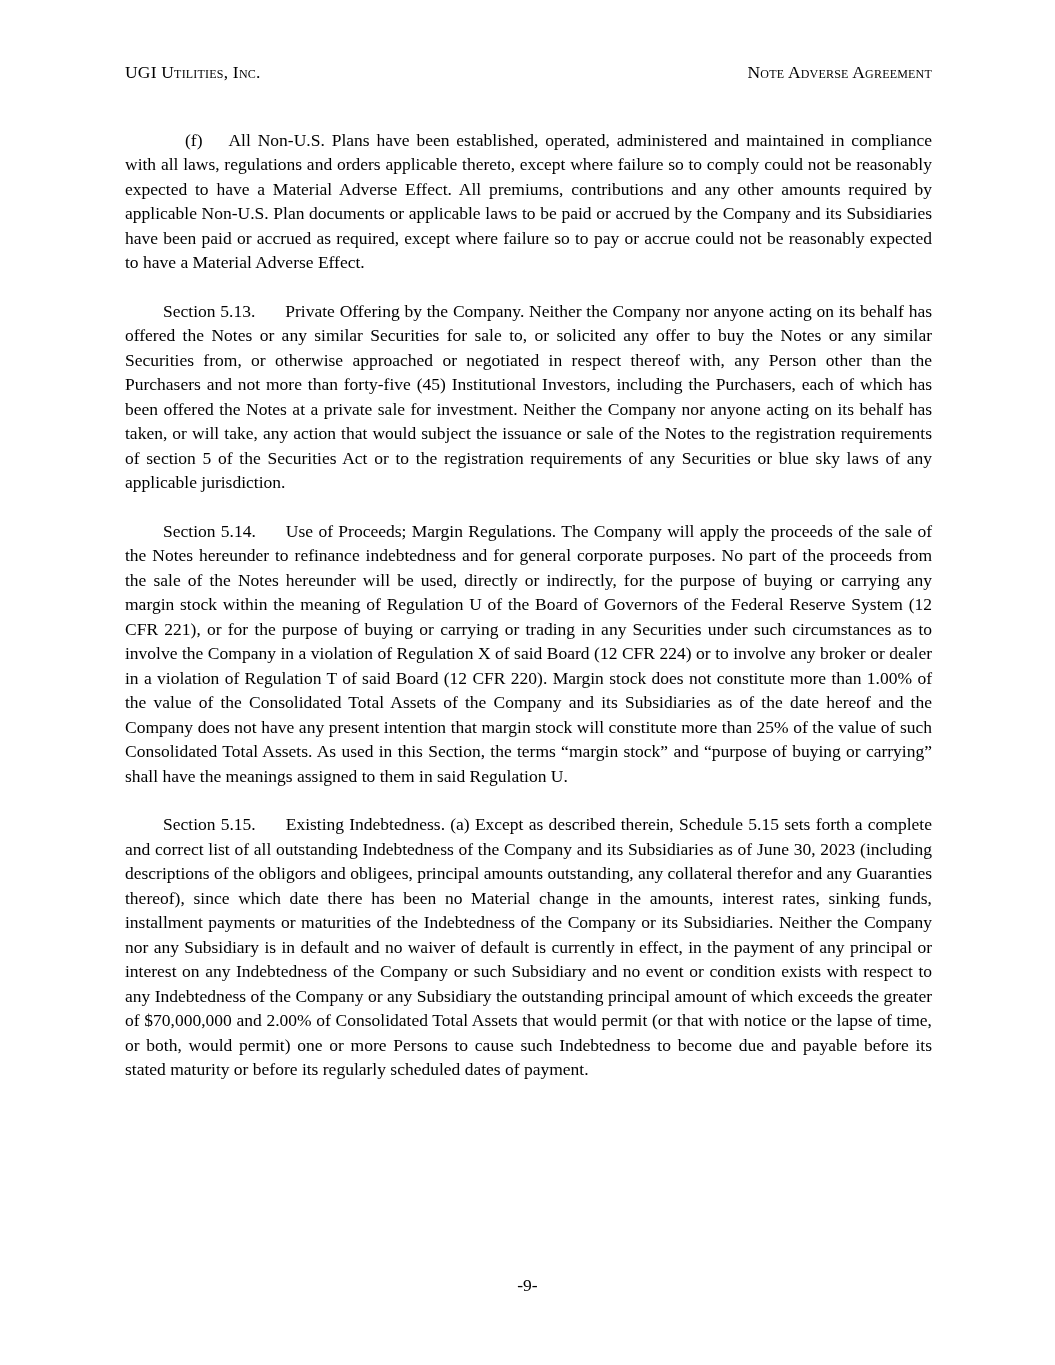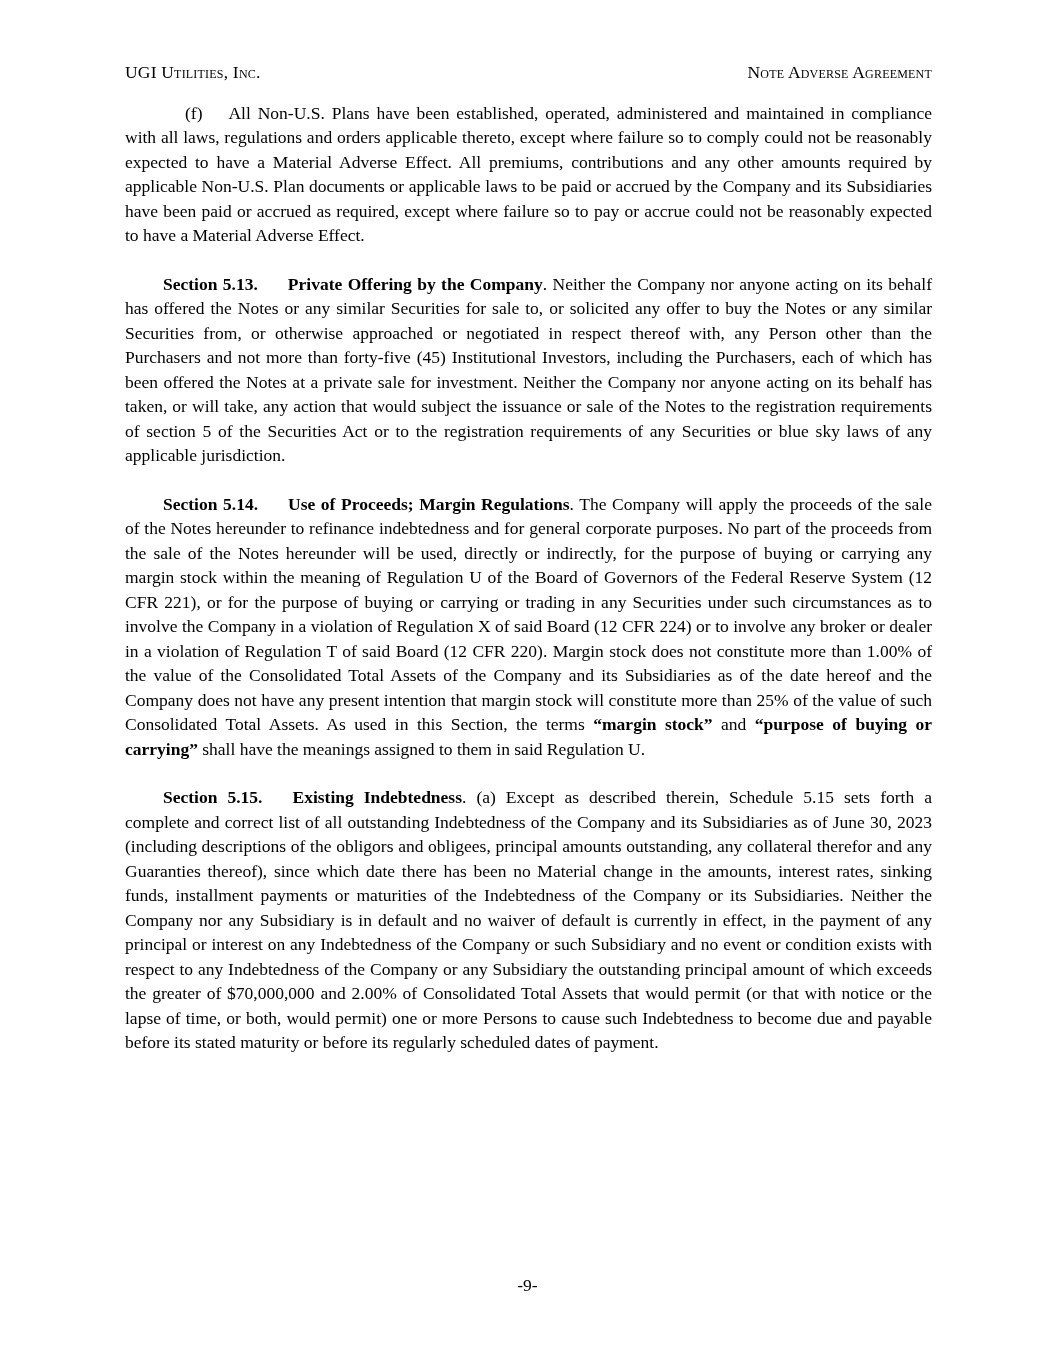--- a/index.html
+++ b/index.html
@@ -22,29 +22,29 @@
     font-family: "Liberation Serif", serif;
     font-size: 17.5px;
     line-height: 24.5px;
   }
   .doc-header {
     display: flex;
     justify-content: space-between;
     align-items: baseline;
     font-variant: small-caps;
     letter-spacing: 0.2px;
-    margin-bottom: 16px;
+    margin-bottom: 43px;
   }
   .para {
     text-align: justify;
     margin: 4px 0 24px 0;
   }
   .indent-f { text-indent: 60px; }
   .indent-s { text-indent: 38px; }
-  .bold { font-weight: bold; }
+  .bold { font-weight: normal; }
   .tab { display: inline-block; }
   .tab-f { width: 26px; }
   .tab-s { width: 30px; }
   .doc-footer {
     position: absolute;
     left: 0;
     bottom: 68px;
     width: 100%;
     text-align: center;
     font-family: "Liberation Serif", serif;

